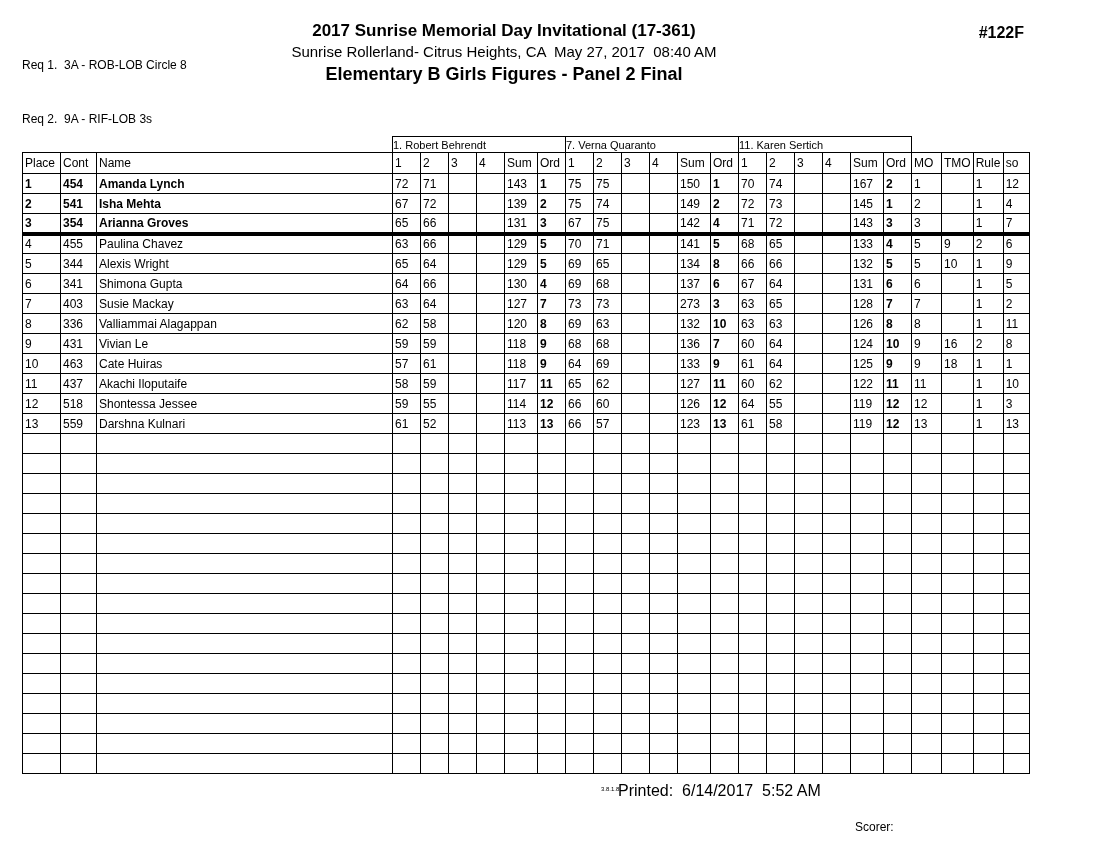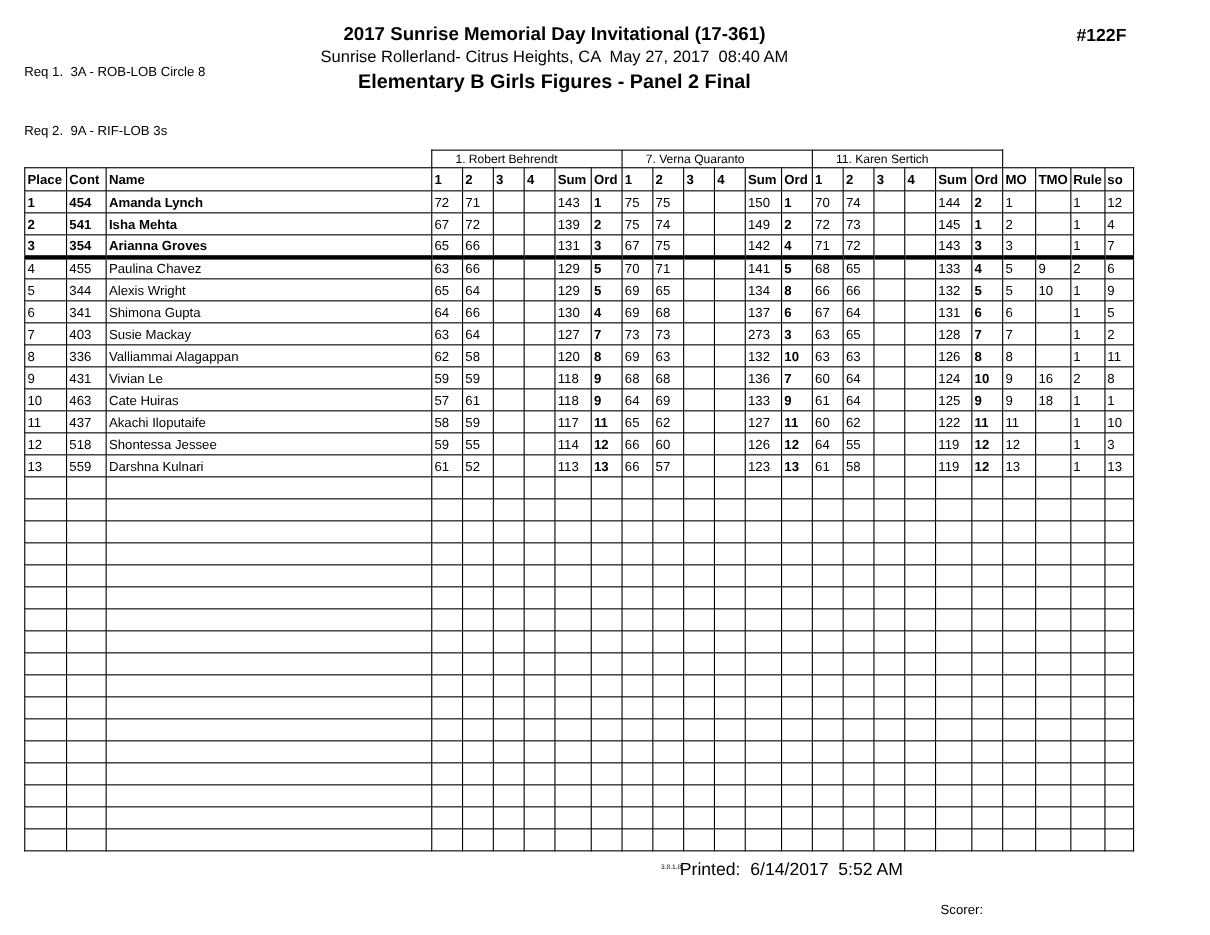--- a/index.html
+++ b/index.html
@@ -12,22 +12,22 @@
   .t-title   { font-size:17px; font-weight:bold; white-space:pre; }
   .t-venue   { font-size:15px; margin-top:2px; white-space:pre; }
   .t-event   { font-size:18px; font-weight:bold; margin-top:4px; white-space:pre; }
   .t-report  { font-size:15px; margin-top:4px; white-space:pre; }
   .code { position:absolute; right:76px; top:24px; font-size:16px; font-weight:bold; }
 
   table.results { position:absolute; left:22px; top:136px; border-collapse:collapse; table-layout:fixed; }
   table.results td { border:1px solid #000; height:20px; font-size:12px; padding:0 2px;
                      white-space:nowrap; overflow:hidden; vertical-align:middle; text-align:left; }
   tr.judge-row td { border:none; height:16px; background:#fff; }
-  tr.judge-row td.judge-name { border:1px solid #000; font-size:11px; padding-left:21px; }
-  tr.head-row td { height:21px;font-weight:bold; }
+  tr.judge-row td.judge-name { border:1px solid #000; font-size:11px; padding-left:0; }
+  tr.head-row td { height:21px; }
   td.ctr { text-align:center; }
   td.ord { font-weight:bold; text-align:center; }
   td.ord-end { border-right:3px solid #000; }
   tr.cut td { border-bottom:4px solid #000; }
   tr.finalist td.pln { font-weight:bold; }
 
   .footer-version { position:absolute; left:601px; top:786px; font-size:6px; }
   .footer-printed { position:absolute; left:618px; top:782px; font-size:16px; white-space:pre; }
   .footer-scorer  { position:absolute; left:855px; top:804px; font-size:12px;margin-top:16px; }
 </style>
@@ -125,21 +125,21 @@
           <td>75</td>
           <td>75</td>
           <td></td>
           <td></td>
           <td>150</td>
           <td class="ord ord-end">1</td>
           <td>70</td>
           <td>74</td>
           <td></td>
           <td></td>
-          <td>144</td>
+          <td>167</td>
           <td class="ord ord-end">2</td>
           <td>1</td>
           <td></td>
           <td>1</td>
           <td>12</td>
         </tr>
         <tr class="finalist">
           <td class="pln">2</td>
           <td class="pln">541</td>
           <td class="pln">Isha Mehta</td>

